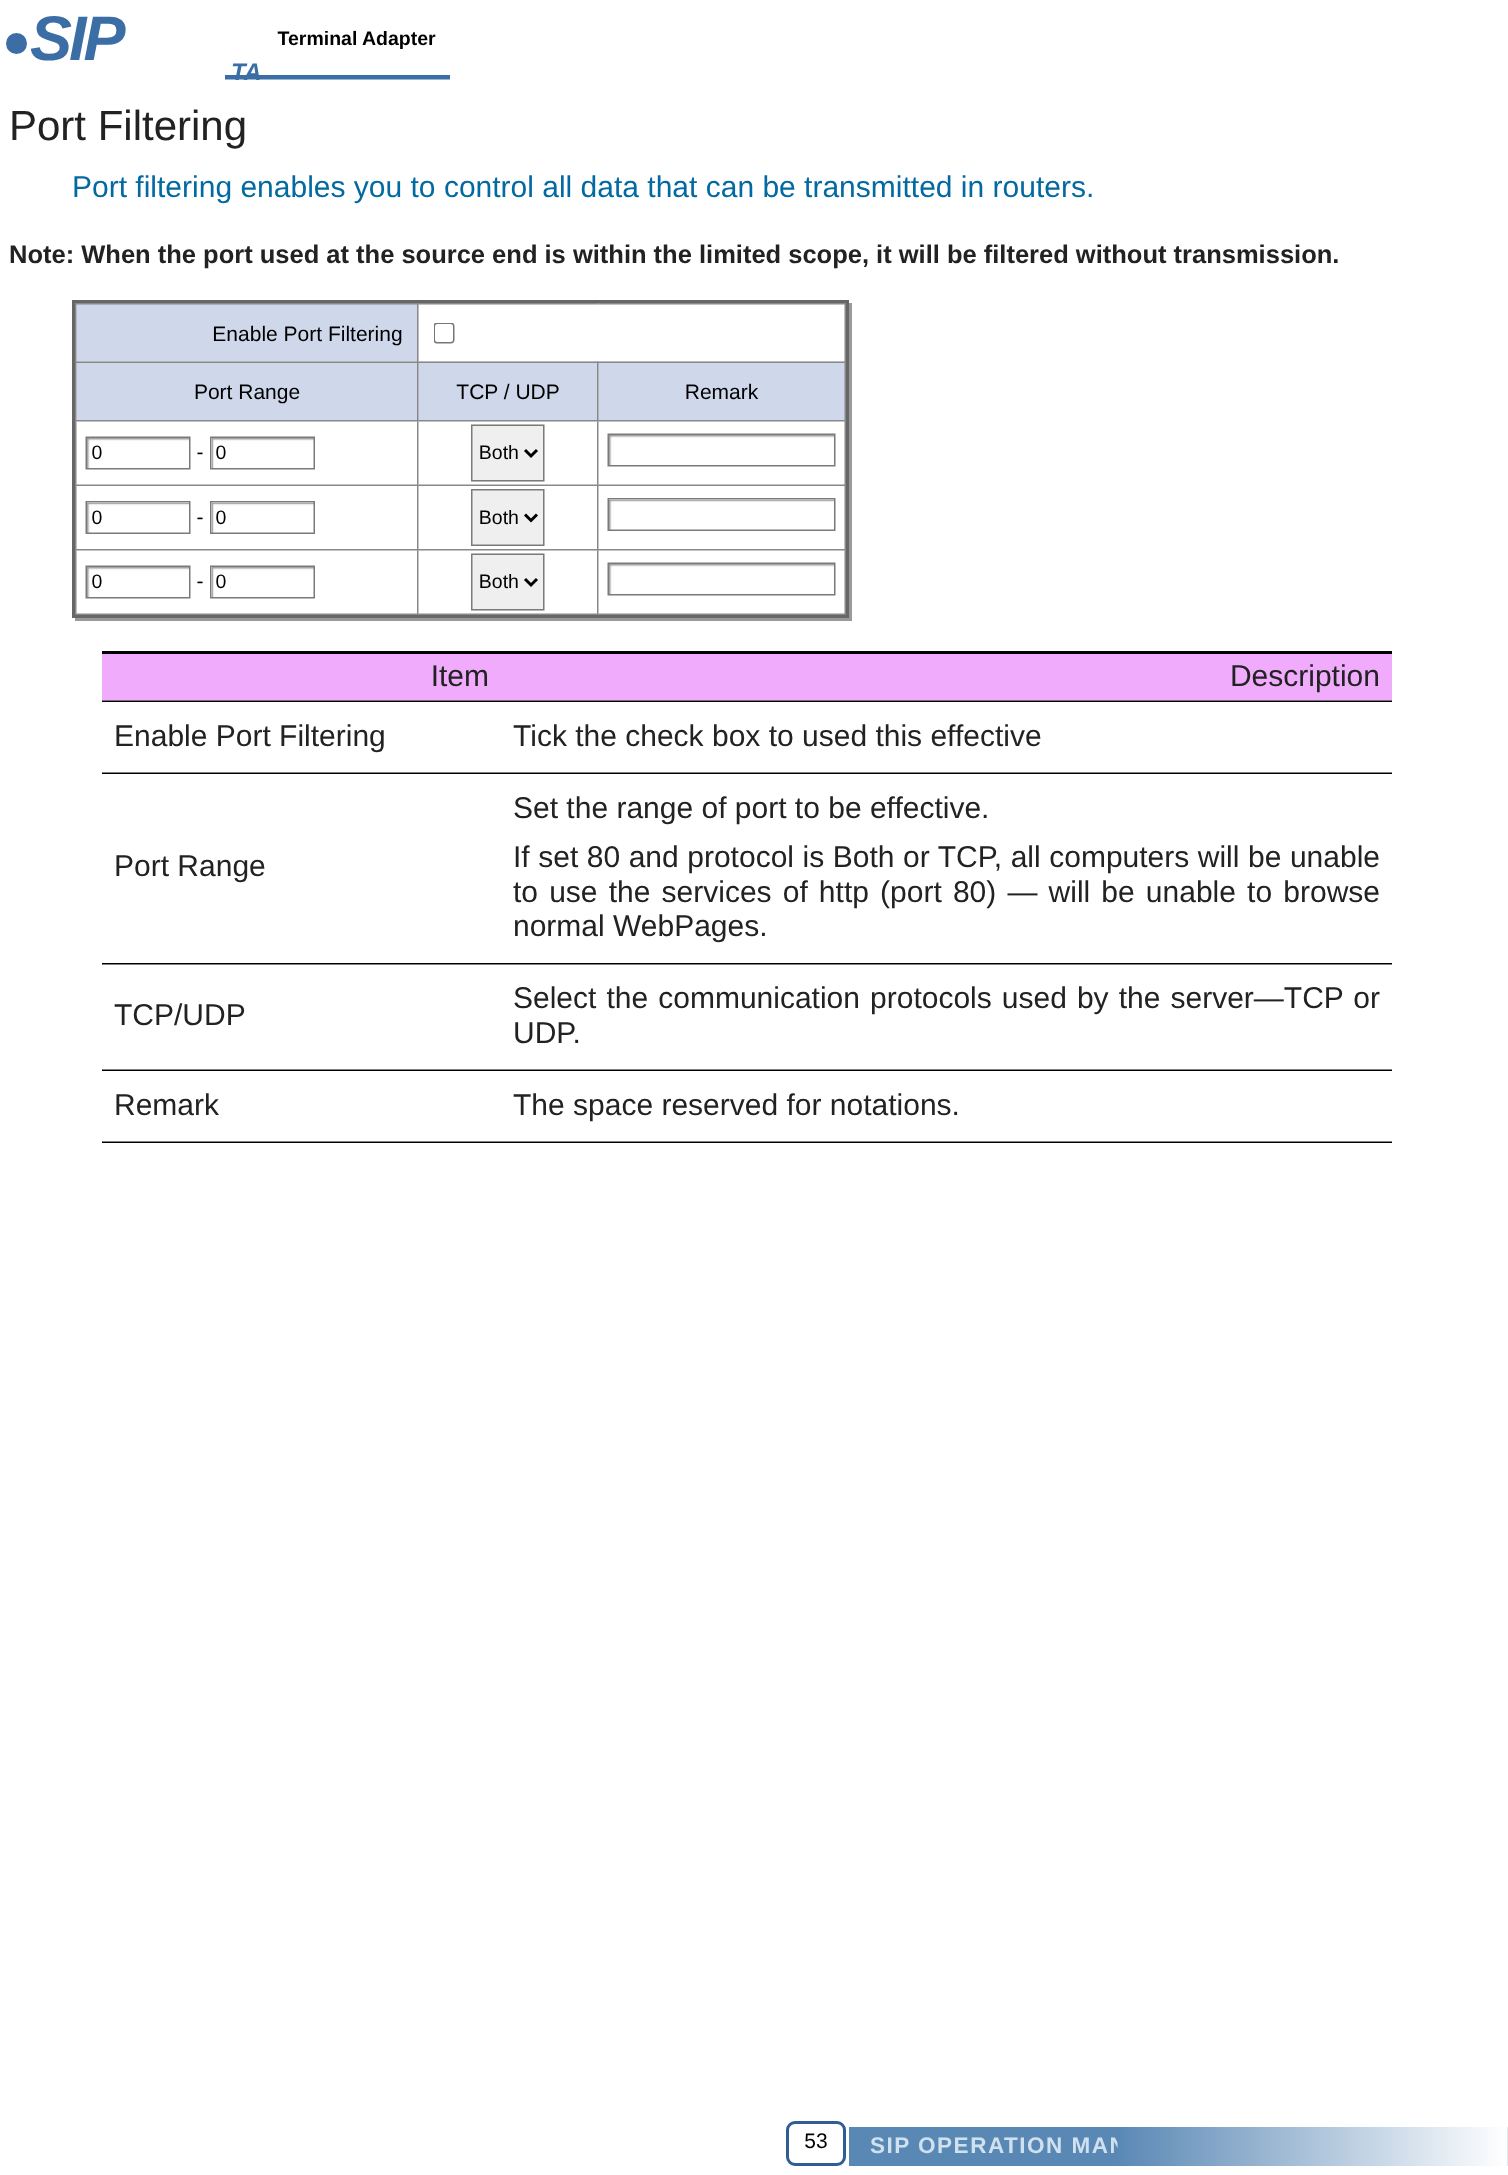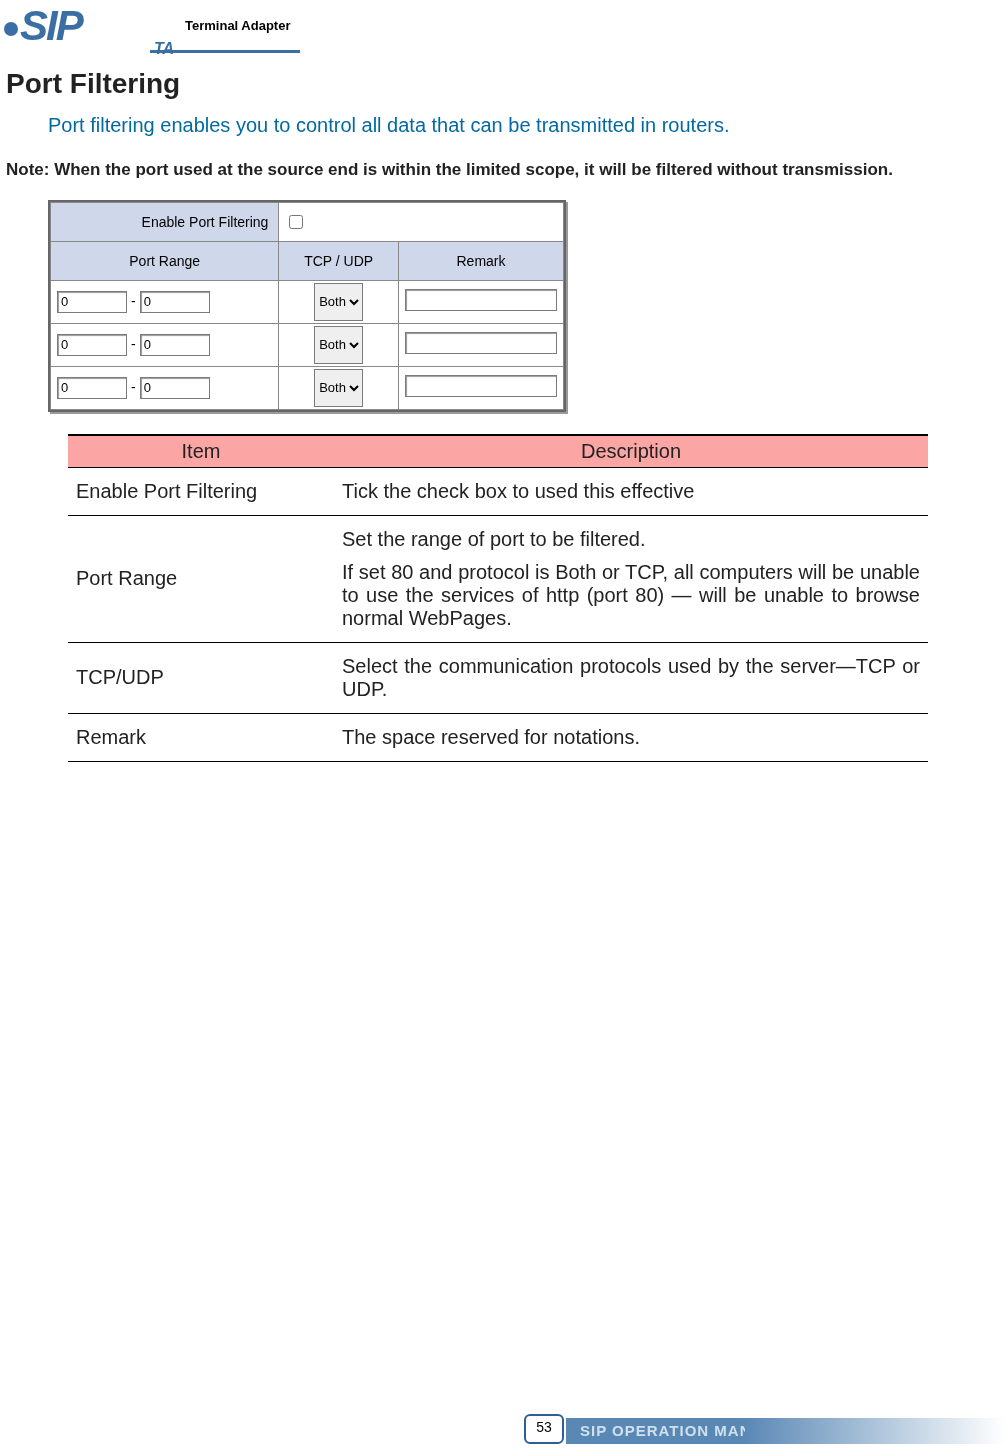--- a/index.html
+++ b/index.html
@@ -7,37 +7,37 @@
   
   .logo-wrap{position:absolute;left:0;top:0;width:300px}
   .logo-sip{display:flex;align-items:flex-end;gap:2px;padding:2px 0 0 4px}
   .logo-dot{width:14px;height:14px;border-radius:50%;background:#3a6ea5;display:inline-block;margin-bottom:14px}
   .logo-sip-text{font-family:Arial,Helvetica,sans-serif;font-weight:900;font-size:42px;color:#3a6ea5;letter-spacing:-2px;font-style:italic}
   .logo-ta{display:inline-block;font-size:16px;font-weight:700;font-style:italic;color:#3a6ea5;margin-left:4px;margin-top:-6px}
   .logo-underline{border-bottom:3px solid #3a6ea5;width:150px;margin-left:150px;margin-top:-8px}
   .logo-label{position:absolute;left:185px;top:18px;font-size:13px;font-weight:700;color:#000}
   
   .content{position:absolute;left:0;top:60px;right:0;padding:0 6px}
-  h1{font-size:28px;font-weight:700;margin:8px 0 14px 0}
+  h1{font-size:28px;font-weight:400;margin:8px 0 14px 0}
   .intro{font-size:20px;margin:0 0 22px 42px;color:#0369a1}
   .note{font-family:Verdana,Geneva,sans-serif;font-size:17px;font-weight:700;line-height:1.35;margin:0 0 18px 0}
   
   .shot{margin:0 0 22px 42px;border:2px solid #666;width:514px;background:#fff;font-family:Tahoma,Arial,sans-serif;font-size:14px;color:#000;box-shadow:2px 2px 0 #999}
   .shot table{border-collapse:collapse;width:100%}
   .shot td,.shot th{border:1px solid #888;padding:2px 6px;height:34px;vertical-align:middle}
   .shot .hdr{background:#cfd7ea;text-align:center;font-weight:400}
   .shot .hdr-first{background:#cfd7ea;text-align:right;padding-right:10px}
   .shot-input{width:62px;height:20px;border:1px solid #7a7a7a;box-shadow:inset 1px 1px 1px #999;background:#fff;font-size:13px;padding:0 3px;vertical-align:middle}
   .shot-sel{border:1px solid #7a7a7a;background:#efefef;font-size:13px;height:38px}
   .shot-chk{width:14px;height:14px;vertical-align:middle}
   .dash{display:inline-block;margin:0 4px}
   .shot-remark{width:150px;height:20px;display:inline-block;border:1px solid #7a7a7a;box-shadow:inset 1px 1px 1px #999;background:#fff}
   
   .desc{margin:0 42px 0 62px;border-collapse:collapse;width:860px;font-size:20px;color:#222}
-  .desc th{background:#fca5a5;text-align:center;font-weight:400;padding:4px 8px;border-top:2px solid #000;border-bottom:1px solid #000}
+  .desc th{background:#f0abfc;text-align:right;font-weight:400;padding:4px 8px;border-top:2px solid #000;border-bottom:1px solid #000}
   .desc td{padding:12px 8px;border-bottom:1.5px solid #000;vertical-align:middle}
   .desc td.item{width:250px}
   .desc td.desc-cell p{margin:0 0 10px 0;text-align:justify}
   .desc td.desc-cell p:last-child{margin-bottom:0}
   
   .footer{position:absolute;left:0;right:0;bottom:6px;height:38px}
   .page-badge{position:absolute;left:524px;bottom:0;width:36px;height:26px;border:2px solid #2e5e93;border-radius:6px;text-align:center;line-height:22px;font-size:14px;font-weight:400;color:#000;background:#fff}
   .footer-bar{position:absolute;left:566px;bottom:0;right:0;height:26px;background:#5a88b5;border-top-left-radius:0;border-top-right-radius:0;color:#cfe0ee;font-size:15px;font-weight:700;letter-spacing:1px;line-height:26px;padding-left:14px}
   .footer-fade{position:absolute;right:0;top:0;bottom:0;width:260px;background:linear-gradient(to right,#5a88b5,#fff)}
 </style>
@@ -106,21 +106,21 @@
     <tbody id="desc-rows">
         <tr>
           <td class="item">Enable Port Filtering</td>
           <td class="desc-cell">
             <p>Tick the check box to used this effective</p>
           </td>
         </tr>
         <tr>
           <td class="item">Port Range</td>
           <td class="desc-cell">
-            <p>Set the range of port to be filtered.</p>
+            <p>Set the range of port to be effective.</p>
             <p>If set 80 and protocol is Both or TCP, all computers will be unable to use the services of http (port 80) — will be unable to browse normal WebPages.</p>
           </td>
         </tr>
         <tr>
           <td class="item">TCP/UDP</td>
           <td class="desc-cell">
             <p>Select the communication protocols used by the server—TCP or UDP.</p>
           </td>
         </tr>
         <tr>

